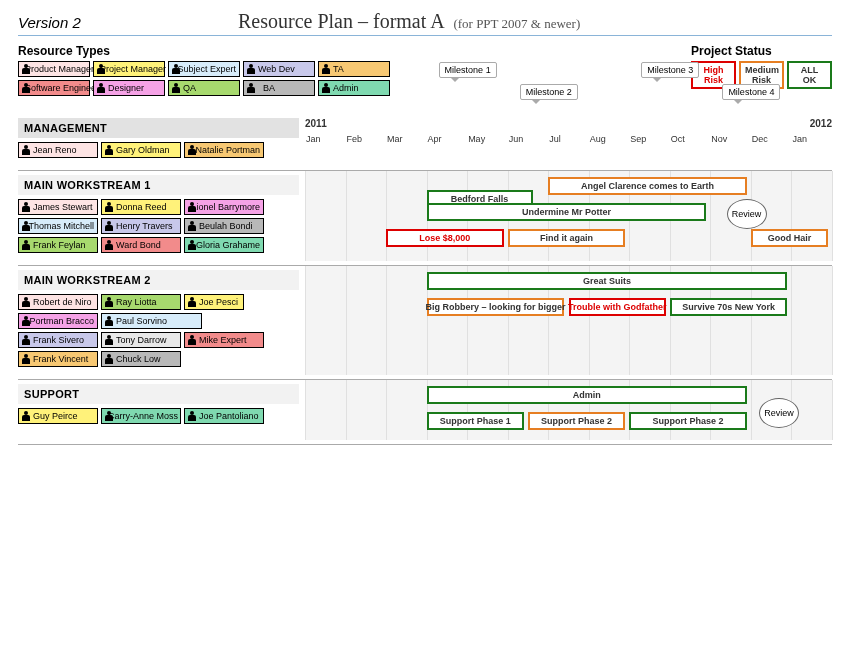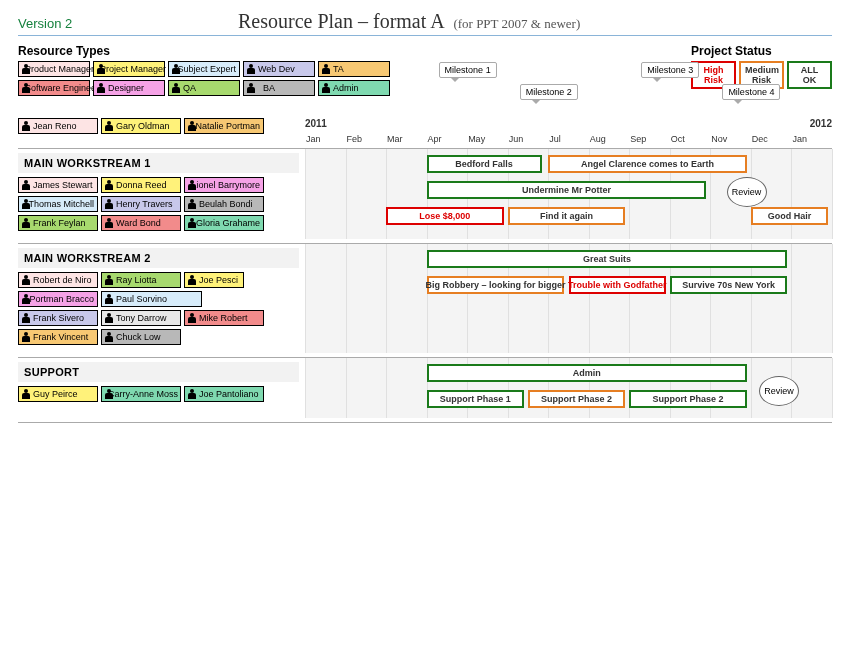--- a/index.html
+++ b/index.html
@@ -1,19 +1,19 @@
 <!DOCTYPE html>
 <html><head>
 <meta charset="utf-8">
 <style>
   * { box-sizing: border-box; margin: 0; padding: 0; }
   body { font-family: Arial, sans-serif; font-size: 10px; background: #fff; width: 850px; }
   .page { padding: 10px 18px; }
   .hdr-row { display: flex; align-items: baseline; border-bottom: 1px solid #8ab4d8; padding-bottom: 2px; margin-bottom: 8px; }
-  .version { color: #15803d; font-size: 13px; width: 220px; }
+  .version { color: #000000; font-size: 15px; width: 220px; font-style: italic; }
   .title { font-family: Georgia, 'Times New Roman', serif; font-size: 20px; color: #333; }
   .title-sub { font-family: Georgia, serif; font-size: 13px; color: #555; margin-left: 6px; }
   .top-row { display: flex; justify-content: space-between; margin-bottom: 18px; }
   .section-head { font-weight: bold; font-size: 12px; margin-bottom: 3px; }
   .chips { display: flex; flex-wrap: wrap; gap: 3px; }
   .chip { display: flex; align-items: center; gap: 3px; border: 1px solid #000; padding: 1px 3px; font-size: 9px; height: 16px; white-space: nowrap; }
   .chip.w { width: 72px; }
   .pi { width: 8px; height: 10px; position: relative; }
   .pi::before { content: ""; position: absolute; top: 0; left: 2px; width: 4px; height: 4px; background: #000; border-radius: 50%; }
   .pi::after { content: ""; position: absolute; top: 4px; left: 0; width: 8px; height: 6px; background: #000; border-radius: 2px 2px 0 0; }
@@ -103,20 +103,21 @@
           <div class="status" style="border-color: rgb(221, 0, 0); color: rgb(221, 0, 0);">High Risk</div>
           <div class="status" style="border-color: rgb(230, 126, 34); color: rgb(51, 51, 51);">Medium Risk</div>
           <div class="status" style="border-color: rgb(26, 122, 26); color: rgb(51, 51, 51);">ALL OK</div>
         </div>
     </div>
   </div>
 
   <div id="lanes">
       <div class="lane">
         <div class="lane-left">
+          <div class="lane-title">MANAGEMENT</div>
           <div class="chips" style="width: 260px;">
             <div class="chip" style="background: rgb(253, 228, 228); width: 80px;">
               <span class="pi"></span>
               <span>Jean Reno</span>
             </div>
             <div class="chip" style="background: rgb(255, 242, 122); width: 80px;">
               <span class="pi"></span>
               <span>Gary Oldman</span>
             </div>
             <div class="chip" style="background: rgb(247, 200, 115); width: 80px;">
@@ -203,21 +204,21 @@
           <div class="gridcol" style="left: 202.692px;"></div>
           <div class="gridcol" style="left: 243.231px;"></div>
           <div class="gridcol" style="left: 283.769px;"></div>
           <div class="gridcol" style="left: 324.308px;"></div>
           <div class="gridcol" style="left: 364.846px;"></div>
           <div class="gridcol" style="left: 405.385px;"></div>
           <div class="gridcol" style="left: 445.923px;"></div>
           <div class="gridcol" style="left: 486.462px;"></div>
           <div class="gridcol" style="left: 527px;"></div>
           <div class="bars ">
-            <div class="bar" style="left: 121.615px; width: 115px; top: 6px; border-color: rgb(26, 122, 26); color: rgb(51, 51, 51);">Bedford Falls</div>
+            <div class="bar" style="left: 121.615px; width: 106px; top: 19px; border-color: rgb(26, 122, 26); color: rgb(51, 51, 51);">Bedford Falls</div>
             <div class="bar" style="left: 243.231px; width: 198.692px; top: 6px; border-color: rgb(230, 126, 34); color: rgb(51, 51, 51);">Angel Clarence  comes to Earth</div>
             <div class="bar" style="left: 121.615px; width: 279.769px; top: 32px; border-color: rgb(26, 122, 26); color: rgb(51, 51, 51);">Undermine  Mr Potter</div>
             <div class="bar" style="left: 81.0769px; width: 117.615px; top: 58px; border-color: rgb(221, 0, 0); color: rgb(221, 0, 0);">Lose $8,000</div>
             <div class="bar" style="left: 202.692px; width: 117.615px; top: 58px; border-color: rgb(230, 126, 34); color: rgb(51, 51, 51);">Find it again</div>
             <div class="bar" style="left: 445.923px; width: 77.0769px; top: 58px; border-color: rgb(230, 126, 34); color: rgb(51, 51, 51);">Good Hair</div>
             <div class="oval" style="left: 421.6px; top: 28px;">Review</div>
           </div>
         </div>
       </div>
       <div class="rule"></div>
@@ -248,21 +249,21 @@
             <div class="chip" style="background: rgb(200, 200, 234); width: 80px;">
               <span class="pi"></span>
               <span>Frank Sivero</span>
             </div>
             <div class="chip" style="background: rgb(232, 232, 232); width: 80px;">
               <span class="pi"></span>
               <span>Tony Darrow</span>
             </div>
             <div class="chip" style="background: rgb(242, 139, 139); width: 80px;">
               <span class="pi"></span>
-              <span>Mike Robert</span>
+              <span>Mike Expert</span>
             </div>
             <div class="chip" style="background: rgb(247, 200, 115); width: 80px;">
               <span class="pi"></span>
               <span>Frank Vincent</span>
             </div>
             <div class="chip" style="background: rgb(184, 184, 184); width: 80px;">
               <span class="pi"></span>
               <span>Chuck Low</span>
             </div>
           </div>

